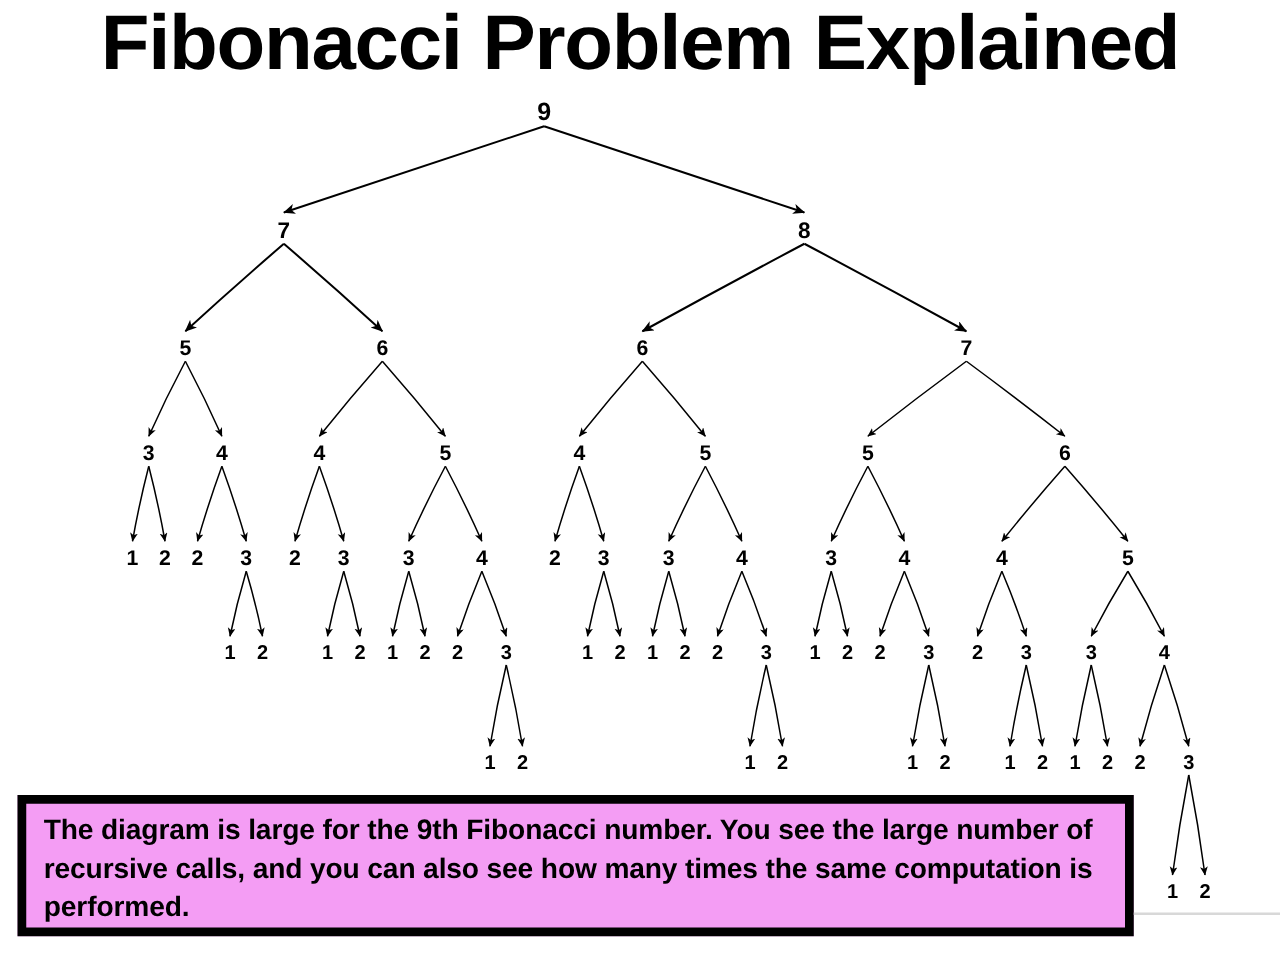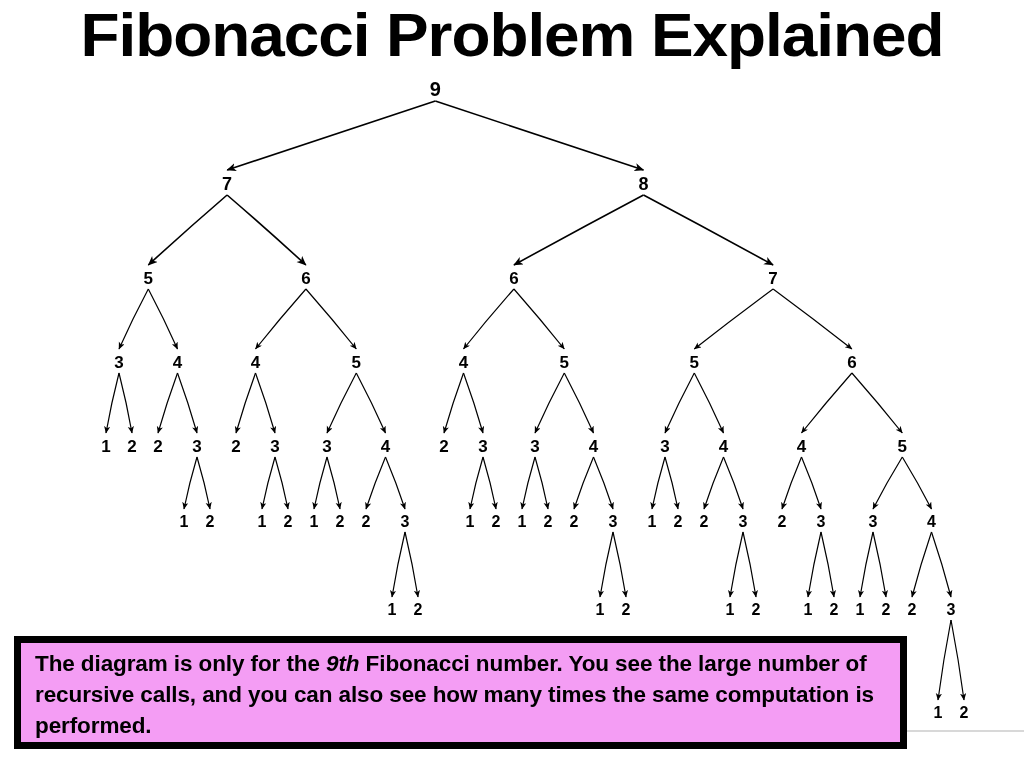--- a/index.html
+++ b/index.html
@@ -58,21 +58,20 @@
   }
   #caption-text{
     font-family:"Liberation Sans", sans-serif;
     font-weight:bold;
     font-size:22.5px;
     line-height:31px;
     color:#000000;
     letter-spacing:-0.1px;
   }
   #caption-text .em{
-    font-style:italic;
     font-weight:bold;
   }
   #baseline-rule{
     position:absolute;
     left:907px;top:730px;
     width:117px;height:2px;
     background:#d8d8d8;
   }
 </style>
 </head>
@@ -222,18 +221,18 @@
         <text x="931.5" y="527.0" class="node-label" font-size="16">4</text>
         <text x="912.0" y="615.0" class="node-label" font-size="16">2</text>
         <text x="951.0" y="615.0" class="node-label" font-size="16">3</text>
         <text x="938.0" y="718.0" class="node-label" font-size="16">1</text>
         <text x="964.0" y="718.0" class="node-label" font-size="16">2</text>
       </g>
   </svg>
 
   <div id="caption-box">
     <div id="caption-text">
-      <span>The diagram is only for the </span><span class="em">9th</span><span> Fibonacci number.  You see the large number of recursive calls, and you can also see how many times the same computation is performed.</span>
+      <span>The diagram is large for the </span><span class="em">9th</span><span> Fibonacci number.  You see the large number of recursive calls, and you can also see how many times the same computation is performed.</span>
     </div>
   </div>
 
   <div id="baseline-rule"></div>
 </div>
 
 </body></html>

